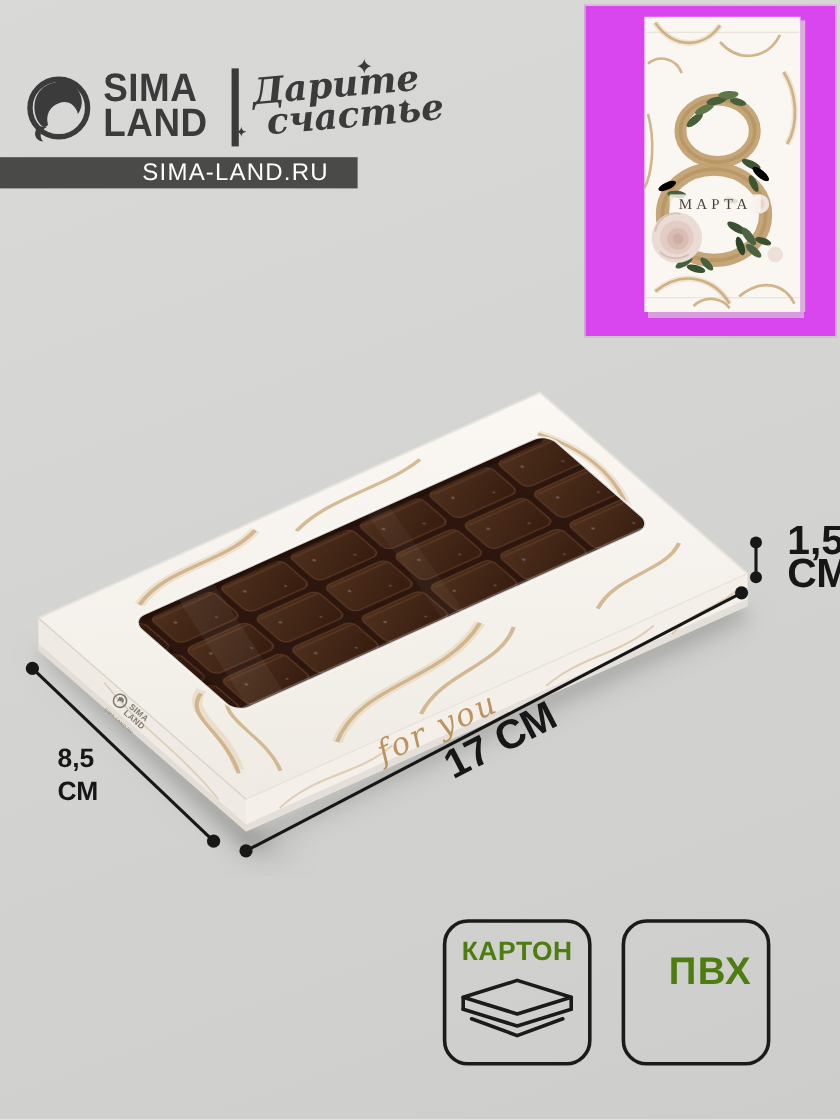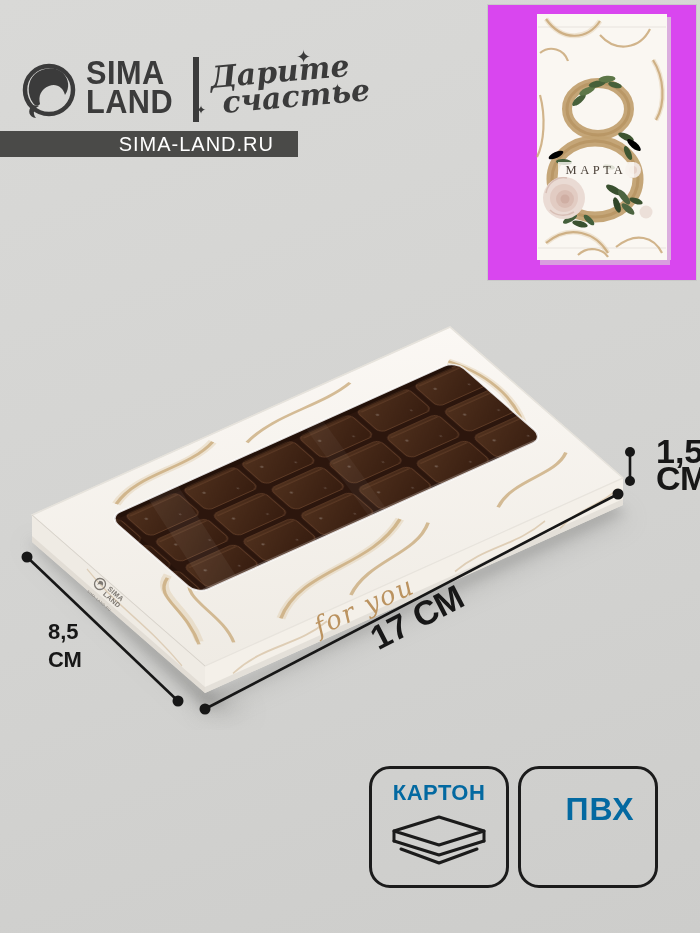--- a/index.html
+++ b/index.html
@@ -37,22 +37,22 @@
            background:#d946ef; border:1px solid #c9c9c8; }
 
   
   .dim { font-weight:700; color:#171717; }
   .dim-width  { left:36px;  top:618px; font-size:22px; line-height:28px;margin-left:12px; }
   .dim-height { left:638px; top:438px; font-size:34px; line-height:27px;margin-left:18px; }
   .dim-length { left:327px; top:595px; width:180px; height:44px; line-height:44px;
                 text-align:center; font-size:34px; transform:rotate(-27.3deg); }
 
   
-  .badge { border:3.5px solid #1b1b1b; border-radius:21px; width:140px; height:122px;
-           text-align:center; color:#0369a1; }
+  .badge { border:3.5px solid #1b1b1b; border-radius:21px; width:124px; height:122px;
+           text-align:center; color:#4d7c0f; }
   .badge-karton { left:369px; top:766px; padding-top:11px; }
   .badge-pvh    { left:518px; top:766px; padding-top:22px;padding-left:24px; }
   .badge-label { font-size:22px; font-weight:700; letter-spacing:.5px; }
   .pvh-line1 { font-size:32px; font-weight:700; letter-spacing:1px; }
   .pvh-line2 { font-size:25px; font-weight:700; margin-top:2px; letter-spacing:.5px; }
   .layers-icon { margin-top:8px; }
 </style>
 </head>
 <body>
 

